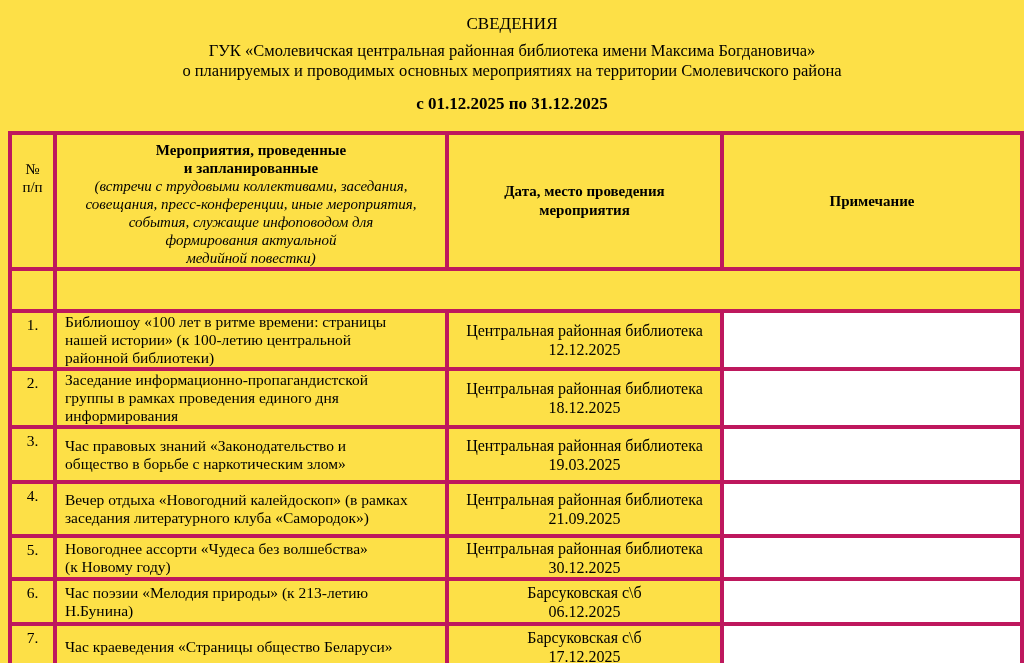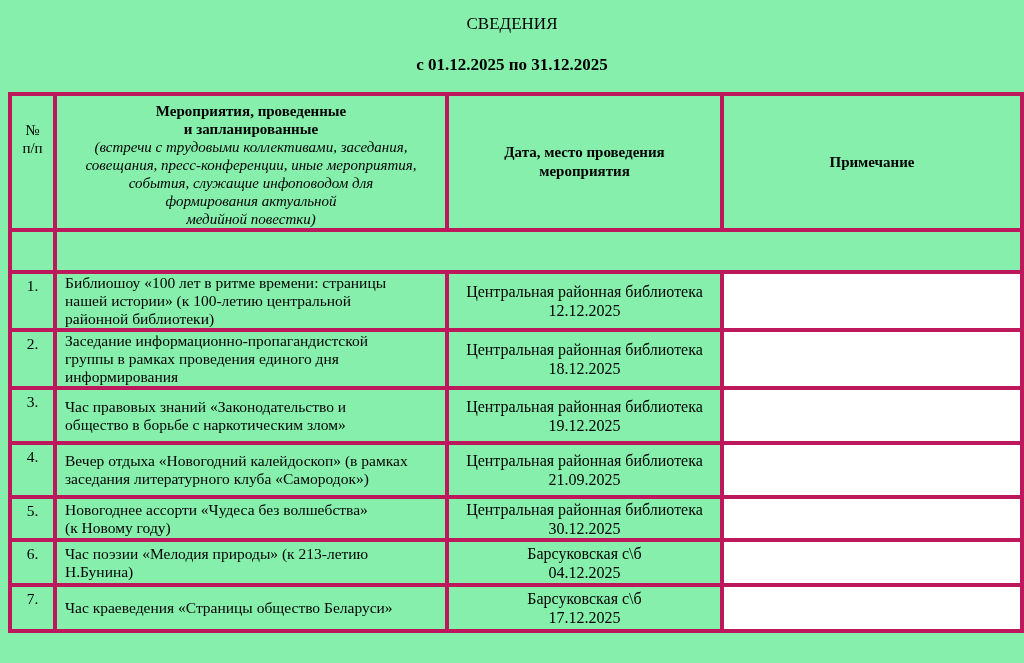--- a/index.html
+++ b/index.html
@@ -6,21 +6,21 @@
     margin: 0;
     padding: 0;
     background: #ffffff;
     font-family: "Liberation Serif", "DejaVu Serif", serif;
     color: #000000;
   }
   .page {
     position: relative;
     width: 1024px;
     height: 663px;
-    background: #86efac;
+    background: #fde047;
     overflow: hidden;
   }
   .doc-header {
     text-align: center;
     padding-top: 13px;
   }
   .doc-title {
     font-size: 17px;
     line-height: 21px;
   }
@@ -30,21 +30,21 @@
     margin-top: 7px;
   }
   .doc-scope {
     font-size: 16.5px;
     line-height: 20px;
   }
   .doc-period {
     font-size: 17px;
     font-weight: bold;
     line-height: 21px;
-    margin-top: 20px;
+    margin-top: 12px;
   }
   table.report {
     border-collapse: collapse;
     table-layout: fixed;
     width: 1012px;
     margin: 17px 0 0 8px;
   }
   .report th, .report td {
     border: 4px solid #be185d;
     padding: 0;
@@ -128,20 +128,22 @@
   .place-line, .date-line { display: block; }
   td.c-note-cell { background: #ffffff; }
 </style>
 </head>
 <body>
 
 <div class="page">
 
   <div class="doc-header">
     <div class="doc-title">СВЕДЕНИЯ</div>
+    <div class="doc-org">ГУК «Смолевичская центральная районная библиотека имени Максима Богдановича»</div>
+    <div class="doc-scope">о планируемых и проводимых основных мероприятиях на территории Смолевичского района</div>
     <div class="doc-period">с 01.12.2025 по 31.12.2025</div>
   </div>
 
   <table class="report">
     <colgroup>
       <col class="c-num">
       <col class="c-event">
       <col class="c-date">
       <col class="c-note">
     </colgroup>
@@ -192,21 +194,21 @@
         </td>
         <td class="c-note-cell"></td>
       </tr>
 
       <tr class="h55">
         <td class="c-num-cell">3.</td>
         <td class="c-event-cell">Час правовых знаний «Законодательство и
 общество в борьбе с наркотическим злом»</td>
         <td class="c-date-cell">
           <span class="place-line">Центральная районная библиотека</span>
-          <span class="date-line">19.12.2025</span>
+          <span class="date-line">19.03.2025</span>
         </td>
         <td class="c-note-cell"></td>
       </tr>
 
       <tr class="h54">
         <td class="c-num-cell">4.</td>
         <td class="c-event-cell">Вечер отдыха «Новогодний калейдоскоп» (в рамках
 заседания литературного клуба «Самородок»)</td>
         <td class="c-date-cell">
           <span class="place-line">Центральная районная библиотека</span>
@@ -225,21 +227,21 @@
         </td>
         <td class="c-note-cell"></td>
       </tr>
 
       <tr class="h45">
         <td class="c-num-cell">6.</td>
         <td class="c-event-cell">Час поэзии «Мелодия природы» (к 213-летию
 Н.Бунина)</td>
         <td class="c-date-cell">
           <span class="place-line">Барсуковская с\б</span>
-          <span class="date-line">04.12.2025</span>
+          <span class="date-line">06.12.2025</span>
         </td>
         <td class="c-note-cell"></td>
       </tr>
 
       <tr class="h46">
         <td class="c-num-cell">7.</td>
         <td class="c-event-cell">Час краеведения «Страницы общество Беларуси»</td>
         <td class="c-date-cell">
           <span class="place-line">Барсуковская с\б</span>
           <span class="date-line">17.12.2025</span>

